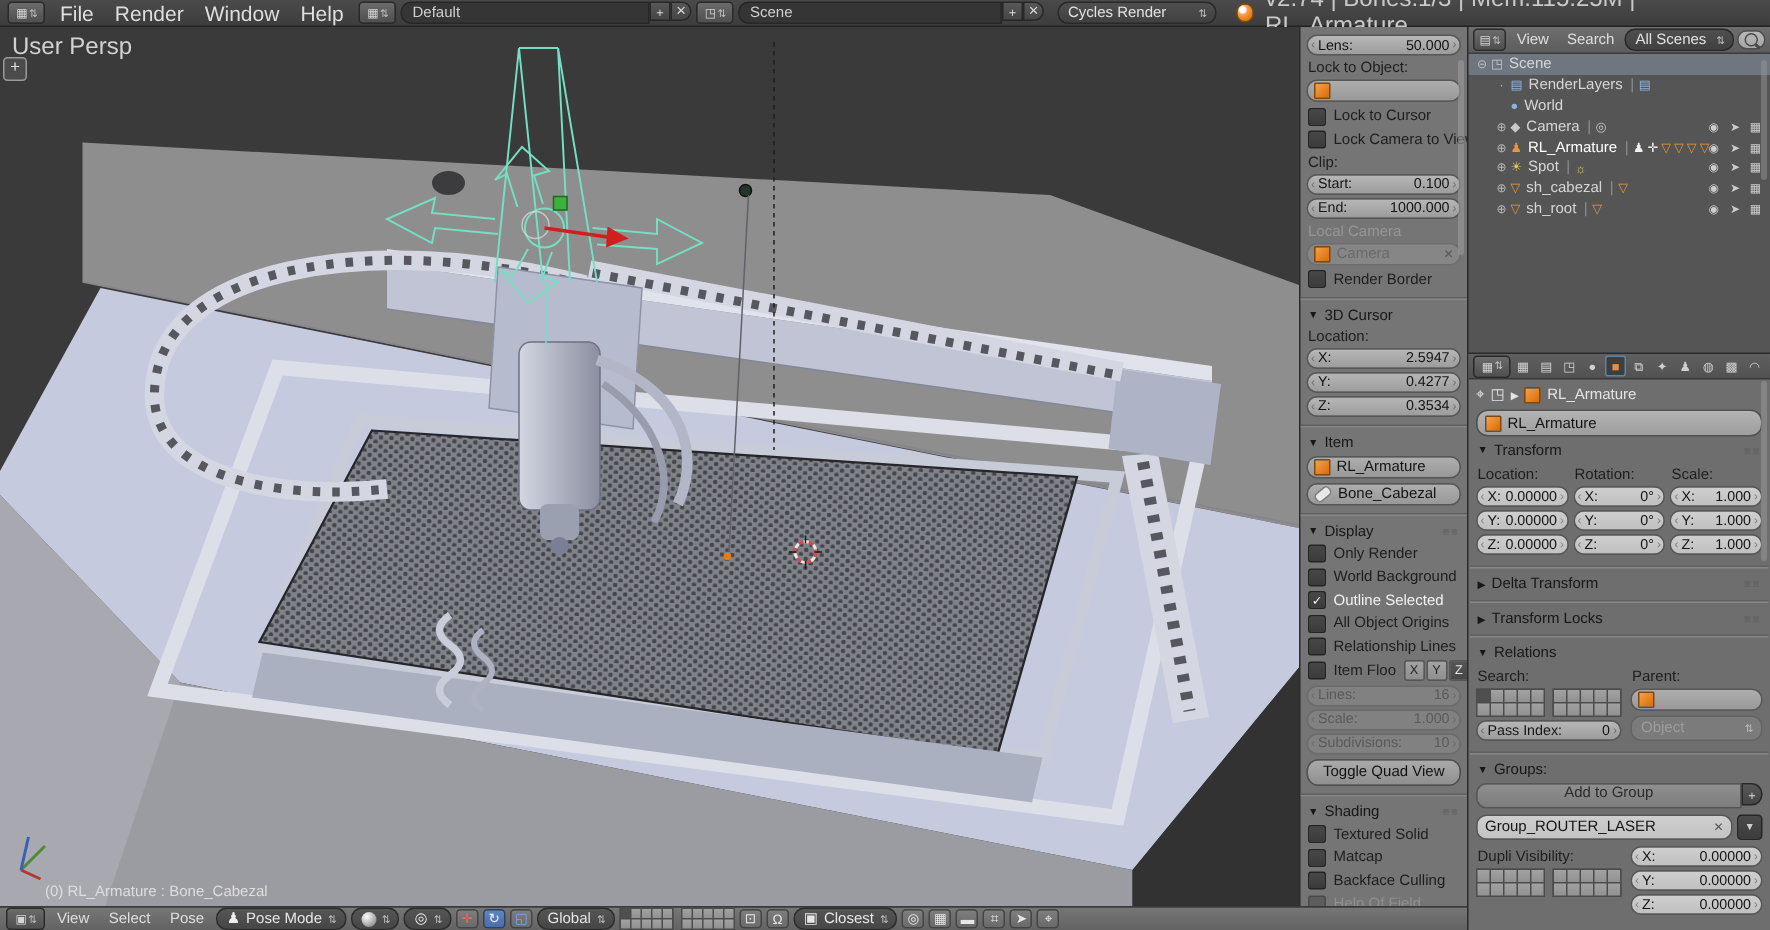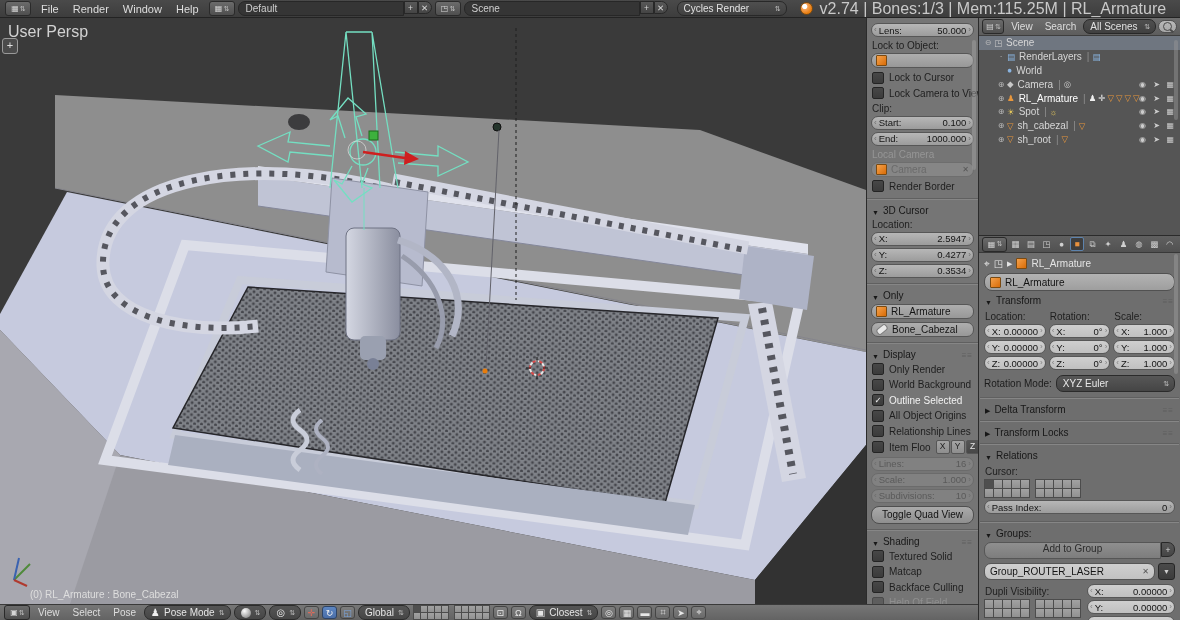--- a/index.html
+++ b/index.html
@@ -4,21 +4,21 @@
 <style>
   html,body{margin:0;padding:0;background:#1d1d1d}
   #app{position:relative;width:1180px;height:620px;overflow:hidden;background:#3a3a3a;
        font-family:"Liberation Sans","DejaVu Sans",sans-serif;font-size:10px;color:#d8d8d8;
        -webkit-user-select:none;user-select:none}
   .abs{position:absolute}
 
   
   #topbar{left:0;top:0;width:1180px;height:18px;background:linear-gradient(#4a4a4a,#3d3d3d);
           border-bottom:1px solid #232323;display:flex;align-items:center;gap:3px;padding:0 5px;box-sizing:border-box}
-  .menu{padding:0 7px;color:#dedede;font-size:11px;cursor:default}
+  .menu{padding:0 7px;color:#dedede;font-size:14px;cursor:default}
   .edic{width:24px;height:13px;background:linear-gradient(#6b6b6b,#4f4f4f);border:1px solid #2a2a2a;border-radius:3px;
         display:flex;align-items:center;justify-content:center;gap:1px;color:#d6d6d6;font-size:8px}
   .tbfield{height:13px;background:#353535;border:1px solid #272727;border-radius:7px 0 0 7px;display:flex;
            align-items:center;color:#cfcfcf;padding:0 7px;font-size:10px}
   .sq{width:14px;height:13px;background:linear-gradient(#585858,#454545);border:1px solid #282828;
       display:flex;align-items:center;justify-content:center;color:#d8d8d8;font-size:8.5px;box-sizing:border-box}
   .sq.rr{border-radius:0 7px 7px 0}
   .dd{height:13px;background:linear-gradient(#4f4f4f,#404040);border:1px solid #282828;border-radius:7px;
       display:flex;align-items:center;gap:0;color:#e2e2e2;padding:0 6px;font-size:10px}
   .du{font-size:7px;color:#bdbdbd;letter-spacing:-1px}
@@ -45,21 +45,21 @@
   .slider.dis .arr{color:rgba(0,0,0,.18)}
   .slider.light{background:linear-gradient(#cfcfcf,#c0c0c0)}
   .nplabel{margin:3px 1px 2px;color:#1e1e1e}
   .nplabel.dis{color:#969696}
   .chkrow{display:flex;align-items:center;gap:5px;min-height:13px;margin:2.5px 1px;color:#1e1e1e;white-space:nowrap}
   .chkrow.on{color:#f2f2f2}
   .chkrow.dis{color:#8f8f8f}
   .chk{flex:0 0 auto;width:10px;height:10px;background:linear-gradient(#474747,#3b3b3b);border:1px solid #242424;
        border-radius:2px;color:#f0f0f0;font-size:8.5px;line-height:10px;text-align:center}
   .chkrow.dis .chk{background:#5d5d5d;border-color:#4a4a4a}
-  .sechead{display:flex;align-items:flex-end;gap:4px;margin:0 1px 3px;color:#171717;font-size:10px}
+  .sechead{display:flex;align-items:center;gap:4px;margin:0 1px 3px;color:#171717;font-size:10px}
   .sechead .tri{font-size:7px}
   .sechead .dots{margin-left:auto;color:#5f5f5f;letter-spacing:1px;font-size:8px}
   .hr{height:0;border-top:1px solid #606060;border-bottom:1px solid #868686;margin:5px -4px}
   .objfield{height:15px;border-radius:7px;background:linear-gradient(#aeaeae,#989898);border:1px solid #575757;
             display:flex;align-items:center;gap:4px;padding:0 4px;margin-bottom:3px;color:#141414;box-sizing:border-box}
   .objfield.dis{background:#868686;color:#6a6a6a;border-color:#6e6e6e}
   .ic-cube{width:9px;height:9px;background:linear-gradient(135deg,#f5a14b,#d96c07);border:1px solid #7a4a12;border-radius:1px;flex:0 0 auto}
   .ic-bone{width:10px;height:5px;background:#e8e8e8;border:1px solid #7d7d7d;border-radius:3px;transform:rotate(-40deg);flex:0 0 auto}
   .xyz{display:flex;gap:1px;margin-left:auto}
   .axbtn{width:12px;height:12px;background:linear-gradient(#a3a3a3,#8e8e8e);border:1px solid #565656;border-radius:2px;
@@ -323,21 +323,21 @@
       </div>
       <div class="slider">
         <span class="arr">‹</span>
         <span class="l">Z:</span>
         <span class="v">0.3534</span>
         <span class="arr">›</span>
       </div>
       <div class="hr"></div>
       <div class="sechead">
         <span class="tri">▼</span>
-        <span>Only</span>
+        <span>Item</span>
       </div>
       <div class="objfield">
         <span class="ic-cube"></span>
         <span>RL_Armature</span>
       </div>
       <div class="objfield">
         <span class="ic-bone"></span>
         <span>Bone_Cabezal</span>
       </div>
       <div class="hr"></div>
@@ -599,47 +599,40 @@
               <span class="arr">›</span>
             </div>
             <div class="slider light">
               <span class="arr">‹</span>
               <span class="l">Z:</span>
               <span class="v">1.000</span>
               <span class="arr">›</span>
             </div>
           </div>
         </div>
-        <div style="display: flex; align-items: center; gap: 4px; margin: 3px 0px 4px;">
-          <span>Rotation Mode:</span>
-          <div class="pr-dd" style="flex: 1 1 0%;">
-            <span>XYZ Euler</span>
-            <span class="du" style="margin-left: auto;">⇅</span>
-          </div>
-        </div>
         <div class="hr"></div>
         <div class="sechead">
           <span class="tri">▶</span>
           <span>Delta Transform</span>
           <span class="dots">≡≡</span>
         </div>
         <div class="hr"></div>
         <div class="sechead">
           <span class="tri">▶</span>
           <span>Transform Locks</span>
           <span class="dots">≡≡</span>
         </div>
         <div class="hr"></div>
         <div class="sechead">
           <span class="tri">▼</span>
           <span>Relations</span>
         </div>
         <div style="display: flex; gap: 6px;">
           <div style="flex: 1 1 0%;">
-            <div class="collab">Cursor:</div>
+            <div class="collab">Search:</div>
             <div class="lgwrap">
               <div class="lg">
                 <i class="on"></i>
                 <i></i>
                 <i></i>
                 <i></i>
                 <i></i>
                 <i></i>
                 <i></i>
                 <i></i>
@@ -657,20 +650,30 @@
                 <i></i>
                 <i></i>
                 <i></i>
               </div>
             </div>
             <div class="slider">
               <span class="arr">‹</span>
               <span class="l">Pass Index:</span>
               <span class="v">0</span>
               <span class="arr">›</span>
+            </div>
+          </div>
+          <div style="flex: 1 1 0%;">
+            <div class="collab">Parent:</div>
+            <div class="objfield">
+              <span class="ic-cube"></span>
+            </div>
+            <div class="pr-dd dis">
+              <span>Object</span>
+              <span class="du" style="margin-left: auto;">⇅</span>
             </div>
           </div>
         </div>
         <div class="hr"></div>
         <div class="sechead">
           <span class="tri">▼</span>
           <span>Groups:</span>
         </div>
         <div style="display: flex; margin: 2px 0px 4px;">
           <div class="prbtn">

